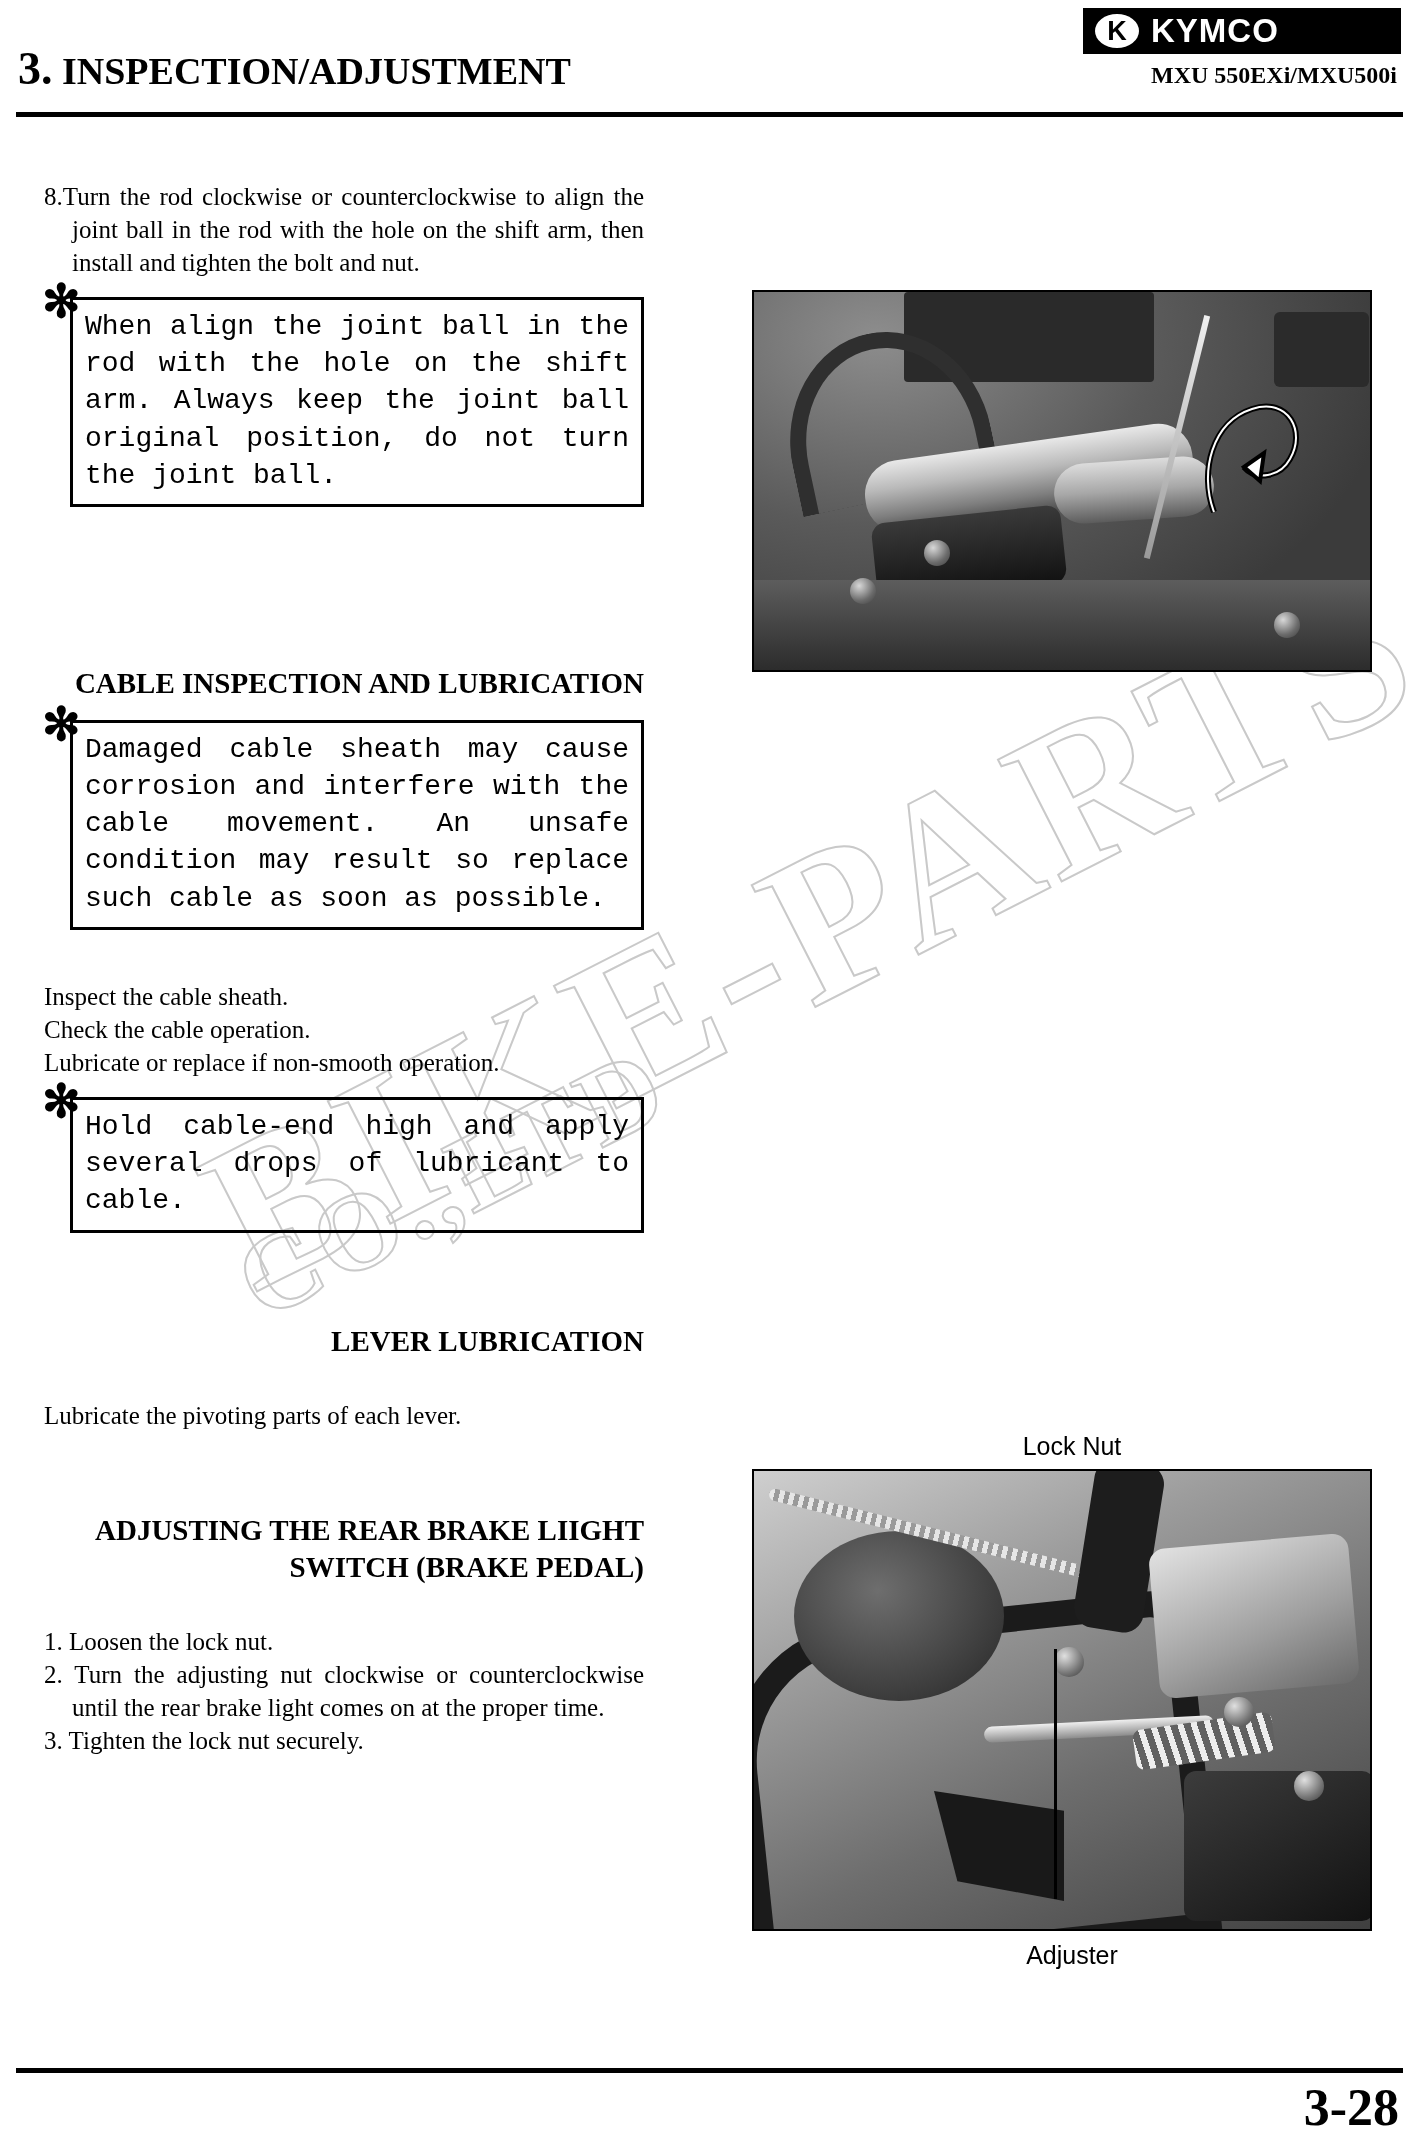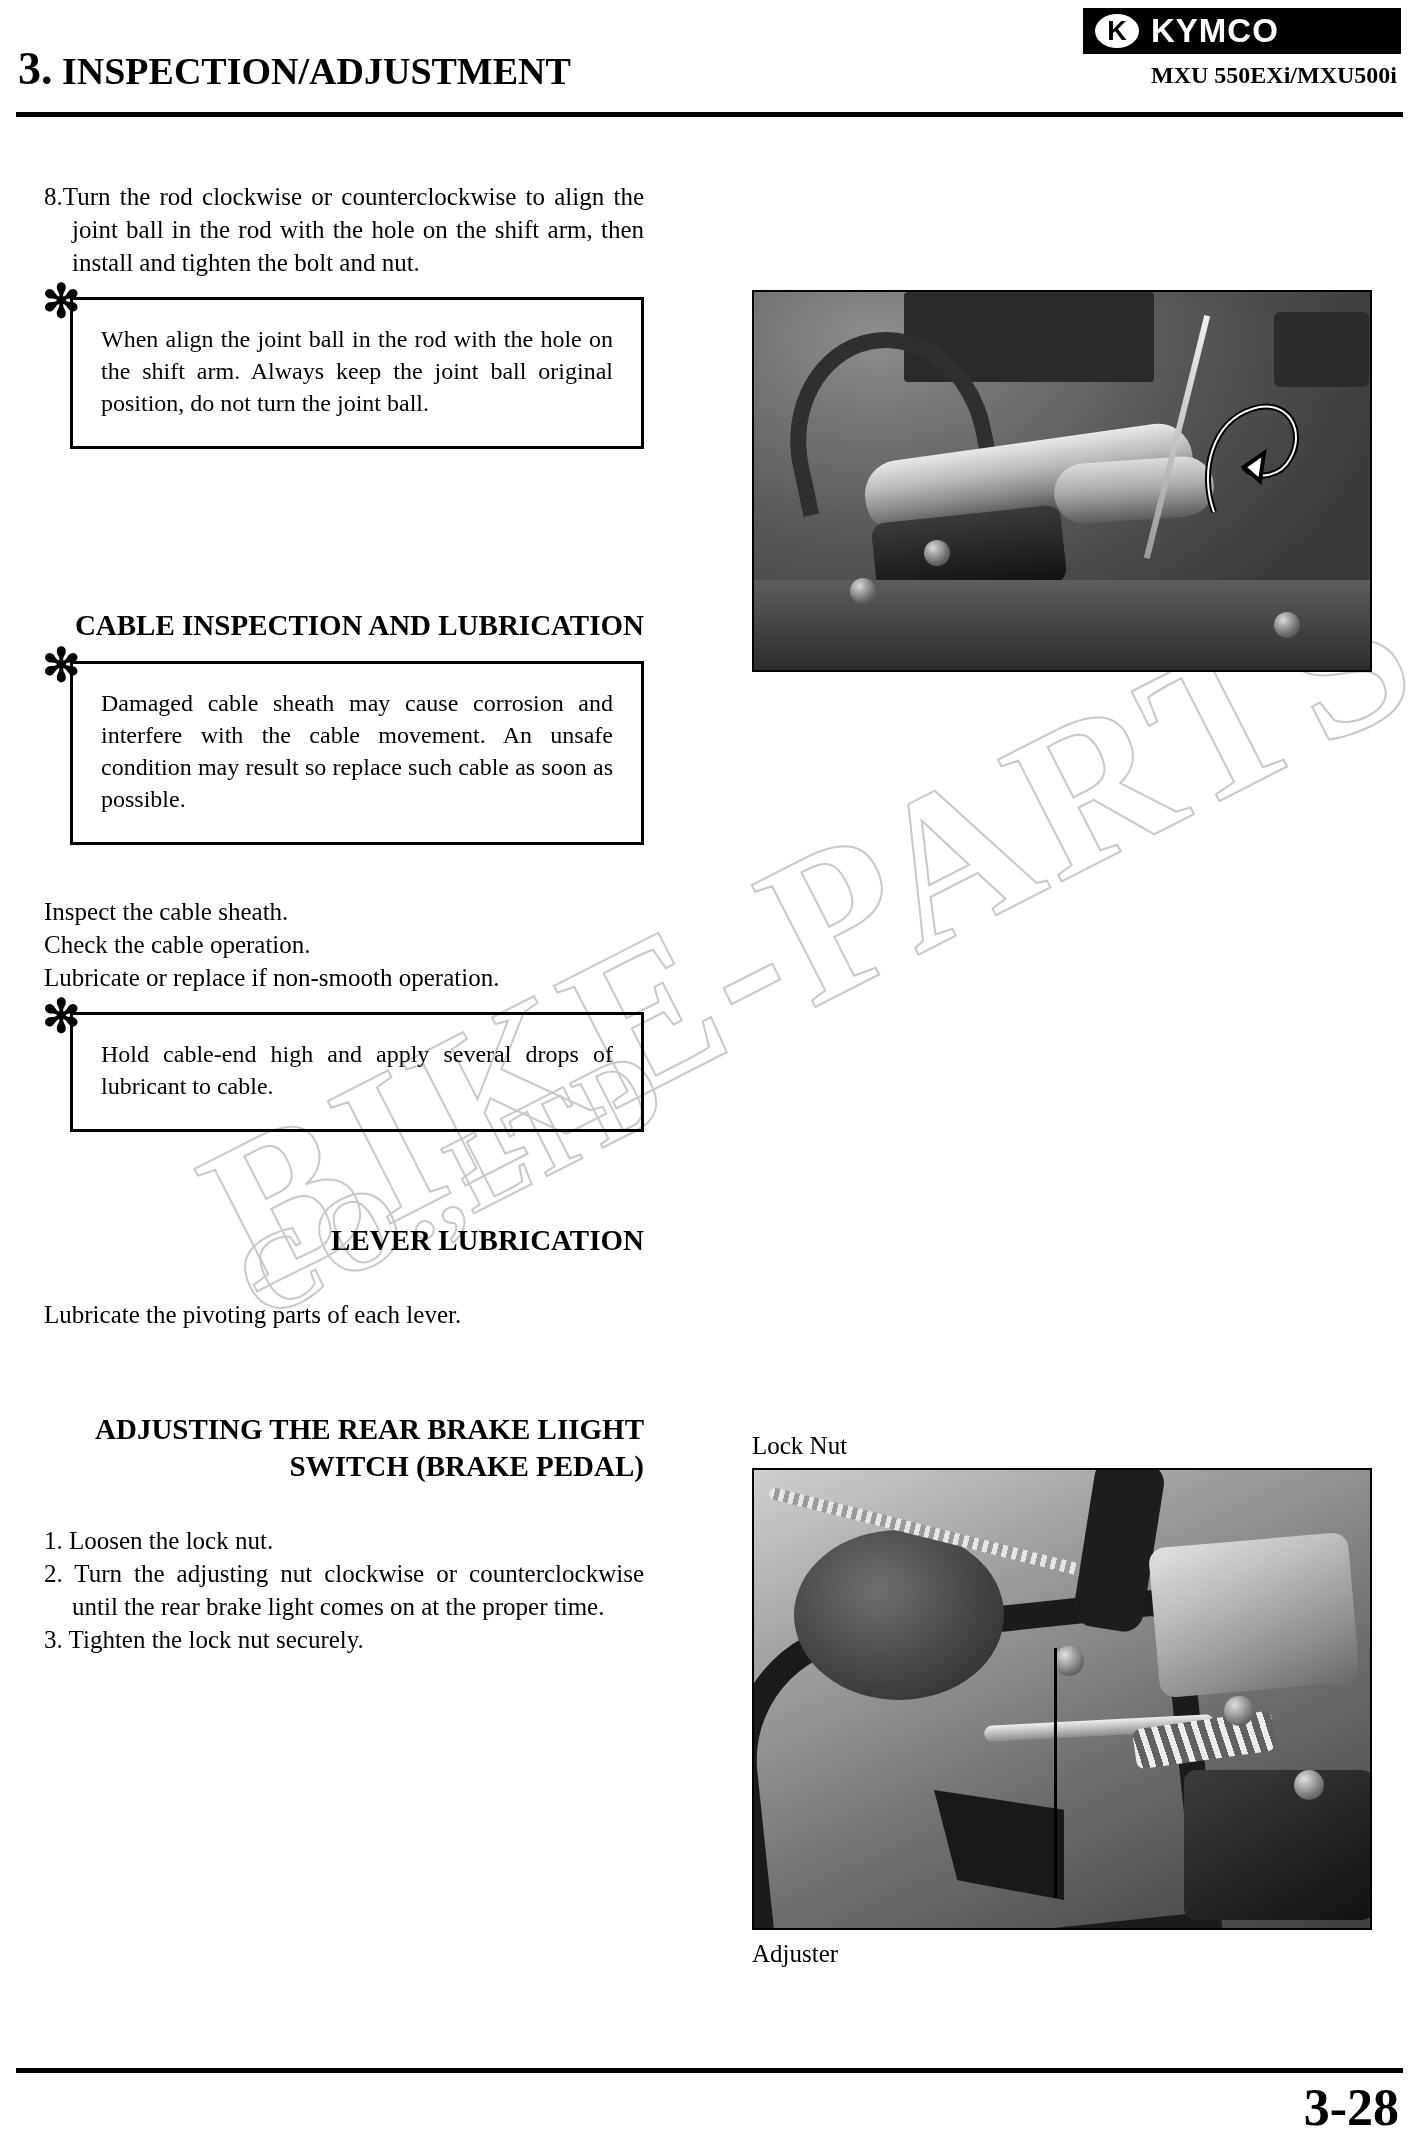--- a/index.html
+++ b/index.html
@@ -167,25 +167,26 @@
     font-weight: bold;
     line-height: 1;
     font-family: "Liberation Serif", serif;
   }
   .note-box {
     border: 3px solid #000;
     padding: 8px 12px 10px 12px;
     box-sizing: border-box;
   }
   .note-box p {
-    margin: 16px;
-    font-size: 24px;
+    margin: 0;
+    font-size: 28px;
     line-height: 1.33;
     text-align: justify;
     text-justify: inter-word;
+    font-family: Liberation Mono, monospace;
   }
 
   h2.section {
     font-size: 29px;
     font-weight: bold;
     margin: 0;
     line-height: 1.26;
     font-family: "Liberation Serif", serif;
     text-align: right;
   }
@@ -201,22 +202,22 @@
   .photo1 {
     width: 620px;
     height: 382px;
   }
   .photo2 {
     width: 620px;
     height: 462px;
   }
   .ph-label {
     font-size: 25px;
-    text-align: left;
-    font-family: Liberation Serif, serif;
+    text-align: center;
+    font-family: Liberation Sans, sans-serif;
   }
 
   
   .p1-bg {
     position: absolute; inset: 0;
     background:
       radial-gradient(ellipse at 20% 12%, #8d8d8d 0%, #5a5a5a 40%, #3b3b3b 75%),
       linear-gradient(160deg, #787878 0%, #4a4a4a 55%, #2e2e2e 100%);
   }
   .p1-dark-top {

